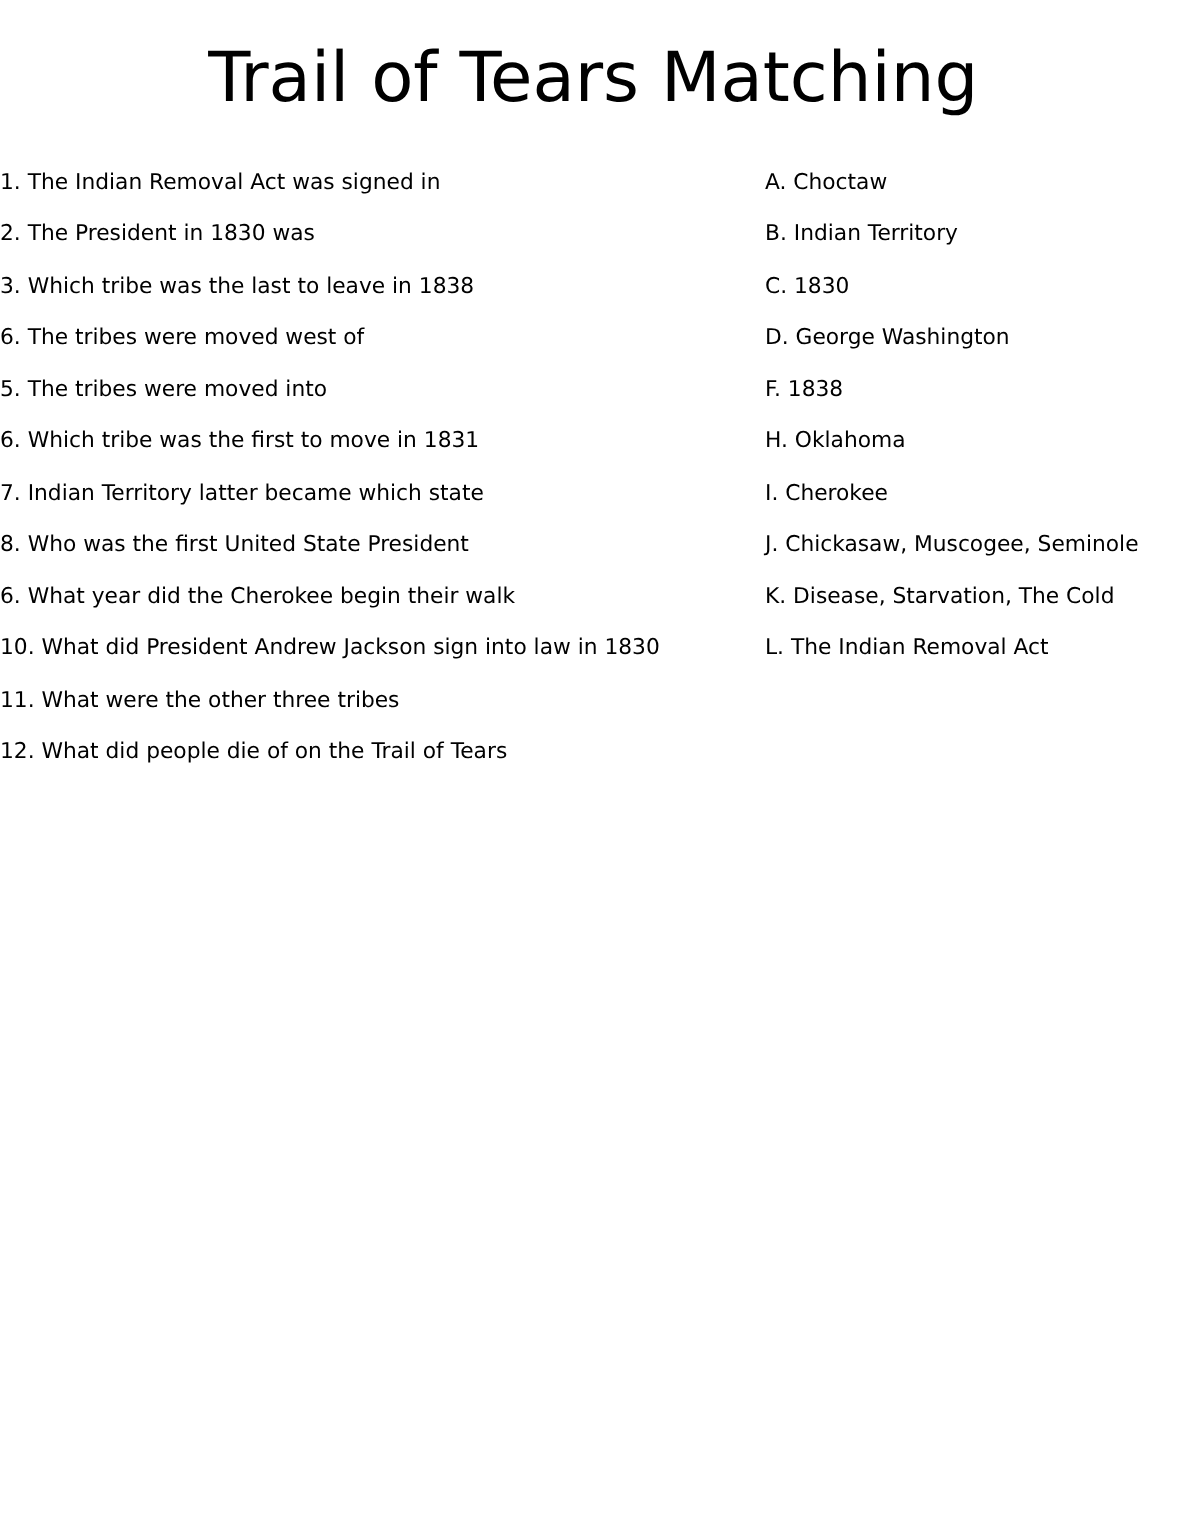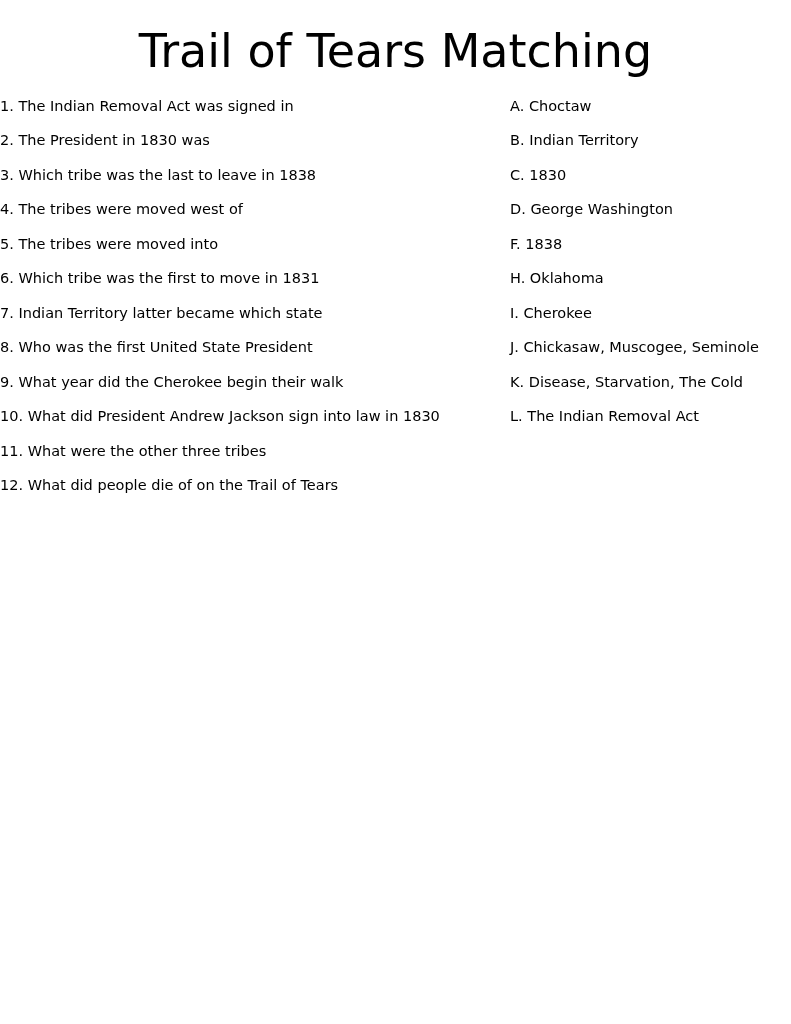--- a/index.html
+++ b/index.html
@@ -32,21 +32,21 @@
     padding-bottom: 10px;
     line-height: 1.1;
     font-family: "DejaVu Sans", sans-serif;
   }
   .columns {
     display: flex;
     flex-direction: row;
     align-items: flex-start;
     padding-left: 0px;
     padding-right: 0px;
-    margin-top: 12px;
+    margin-top: 28px;
   }
   .col-left {
     width: 510px;
     padding-left: 0px;
     box-sizing: border-box;
   }
   .col-right {
     width: 281px;
     box-sizing: border-box;
   }
@@ -69,26 +69,26 @@
 <div class="page">
 
   <h1 class="title">Trail of Tears Matching</h1>
 
   <div class="columns">
 
     <div class="col-left">
       <div class="q-item">1. The Indian Removal Act was signed in</div>
       <div class="q-item">2. The President in 1830 was</div>
       <div class="q-item">3. Which tribe was the last to leave in 1838</div>
-      <div class="q-item">4. The tribes were moved west of</div>
+      <div class="q-item">6. The tribes were moved west of</div>
       <div class="q-item">5. The tribes were moved into</div>
       <div class="q-item">6. Which tribe was the first to move in 1831</div>
       <div class="q-item">7. Indian Territory latter became which state</div>
       <div class="q-item">8. Who was the first United State President</div>
-      <div class="q-item">9. What year did the Cherokee begin their walk</div>
+      <div class="q-item">6. What year did the Cherokee begin their walk</div>
       <div class="q-item">10. What did President Andrew Jackson sign into law in 1830</div>
       <div class="q-item">11. What were the other three tribes</div>
       <div class="q-item">12. What did people die of on the Trail of Tears</div>
     </div>
 
     <div class="col-right">
       <div class="a-item">A. Choctaw</div>
       <div class="a-item">B. Indian Territory</div>
       <div class="a-item">C. 1830</div>
       <div class="a-item">D. George Washington</div>

